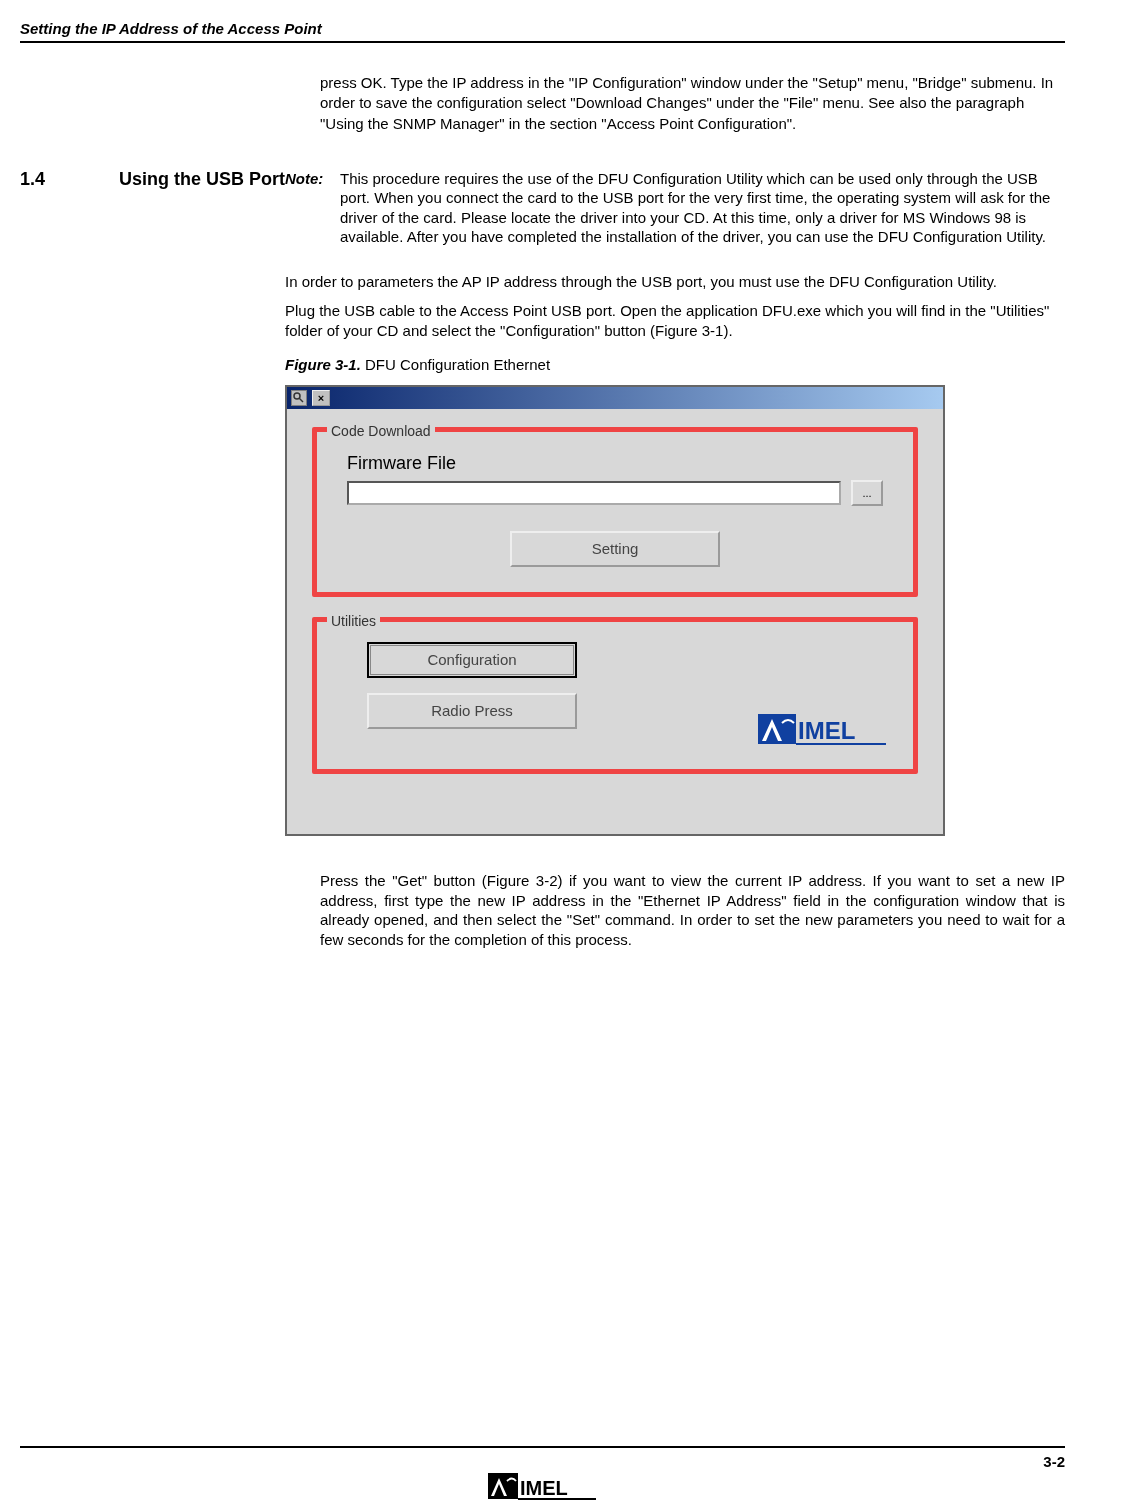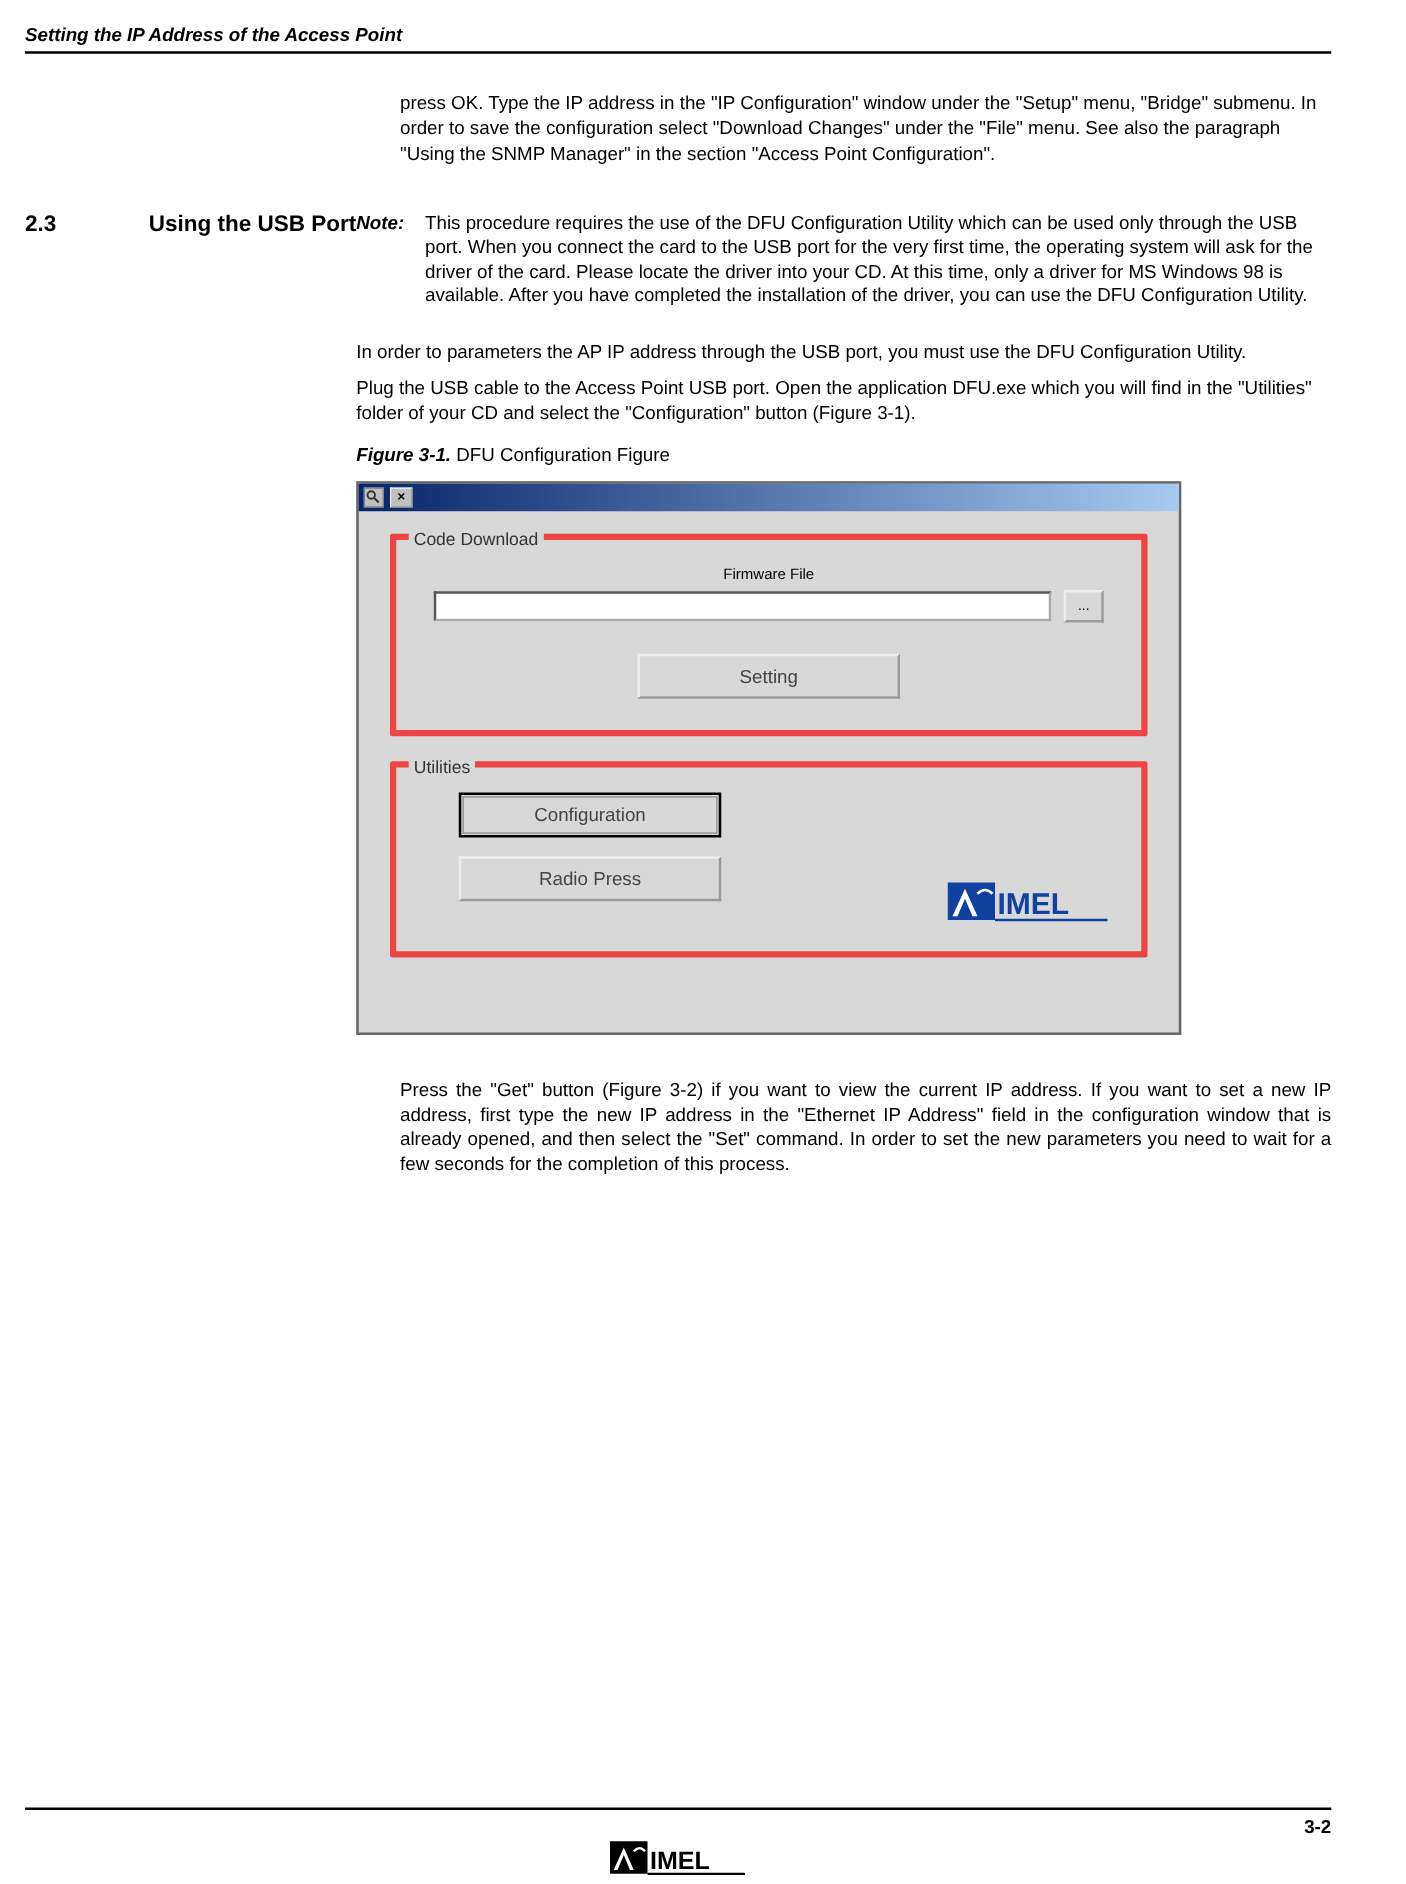--- a/index.html
+++ b/index.html
@@ -133,22 +133,22 @@
     .legend {
       position: absolute;
       top: -10px;
       left: 10px;
       background: #d8d8d8;
       padding: 0 4px;
       font-size: 14px;
       color: #333;
     }
     .field-label {
-      text-align: center;
-      font-size: 12px;
+      text-align: left;
+      font-size: 18px;
       margin-bottom: 5px;
     }
     .input-row {
       display: flex;
       align-items: center;
       margin-bottom: 25px;
     }
     .text-input {
       flex: 1;
       height: 24px;
@@ -233,32 +233,32 @@
     }
   </style>
 </head>
 <body>
 
 <div class="header-title">Setting the IP Address of the Access Point</div>
 
 <div class="intro-block">press OK. Type the IP address in the "IP Configuration" window under the "Setup" menu, "Bridge" submenu. In order to save the configuration select "Download Changes" under the "File" menu. See also the paragraph "Using the SNMP Manager" in the section "Access Point Configuration".</div>
 
 <div class="section-row">
-  <div class="section-num">2.3</div>
+  <div class="section-num">1.4</div>
   <div class="section-title">Using the USB Port</div>
   <div class="section-content">
     <div class="note-block">
       <div class="note-label">Note:</div>
       <div class="note-text">This procedure requires the use of the DFU Configuration Utility which can be used only through the USB port. When you connect the card to the USB port for the very first time, the operating system will ask for the driver of the card. Please locate the driver into your CD. At this time, only a driver for MS Windows 98 is available. After you have completed the installation of the driver, you can use the DFU Configuration Utility.</div>
     </div>
     <div class="body-paragraph">In order to parameters the AP IP address through the USB port, you must use the DFU Configuration Utility.</div>
     <div class="body-paragraph">Plug the USB cable to the Access Point USB port. Open the application DFU.exe which you will find in the "Utilities" folder of your CD and select the "Configuration" button (Figure 3-1).</div>
 
     <div class="figure-caption">
-      <span class="fig-label">Figure 3-1.</span><span>  DFU Configuration Figure</span>
+      <span class="fig-label">Figure 3-1.</span><span>  DFU Configuration Ethernet</span>
     </div>
 
     <div class="screenshot">
       <div class="titlebar">
         <div class="titlebar-icon">
           <svg width="12" height="12" viewBox="0 0 12 12">
               <circle cx="4" cy="4" r="3" fill="none" stroke="#333" stroke-width="1.5"></circle>
               <line x1="6" y1="6" x2="10" y2="10" stroke="#333" stroke-width="1.5"></line>
             </svg>
         </div>

